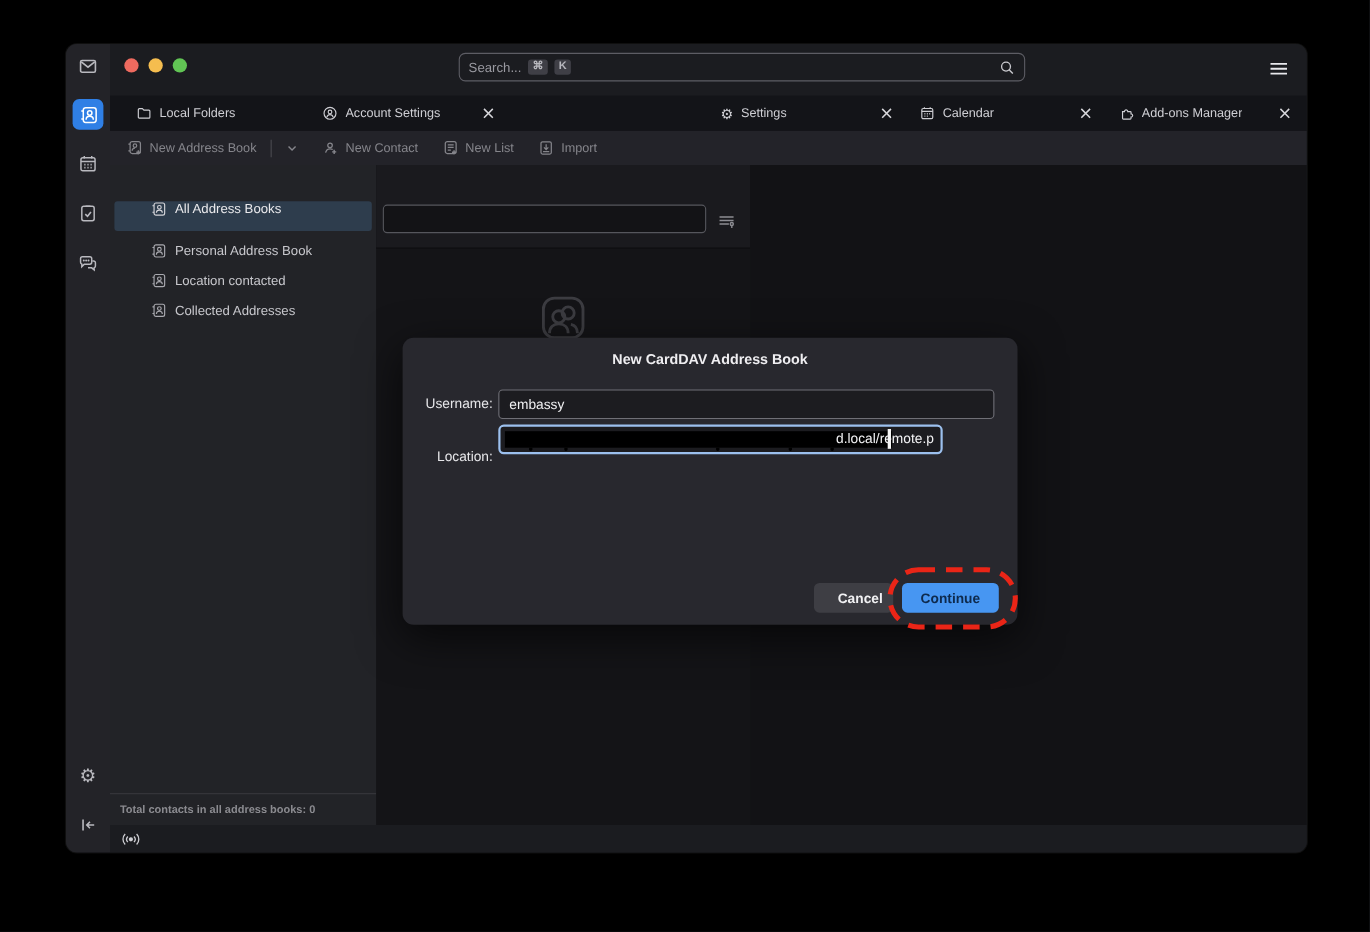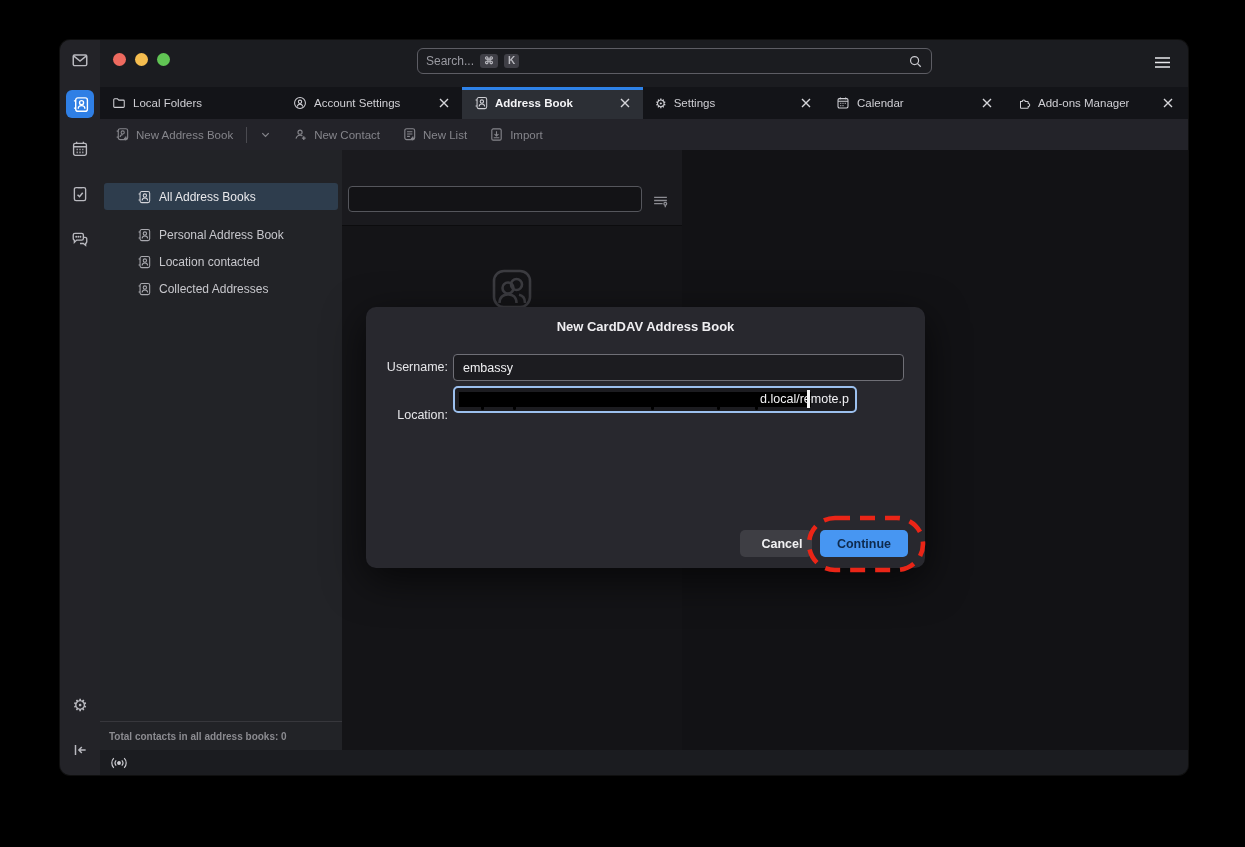--- a/index.html
+++ b/index.html
@@ -43,21 +43,21 @@
   .tab.active::before{content:"";position:absolute;left:0;top:0;width:100%;height:3px;background:#2e82e8;}
   
   .toolbar{position:absolute;left:0;top:79px;width:1088px;height:31px;background:#232329;
            display:flex;align-items:center;gap:22px;padding-left:15px;box-sizing:border-box;}
   .tbtn{display:flex;align-items:center;gap:6px;color:#85858b;font-size:11.5px;}
   .tbtn .vsep{width:1px;height:16px;background:#4a4a50;margin:0 7px;}
   
   .content{position:absolute;left:0;top:110px;width:1088px;height:600px;}
   .leftpane{position:absolute;left:0;top:0;width:242px;height:600px;background:#222327;display:flex;flex-direction:column;}
   .ablist{padding-top:33px;}
-  .abrow{height:27px;display:flex;align-items:center;gap:8px;padding-left:33px;color:#c7c7cc;font-size:12px;margin:0 4px;border-radius:3px;}
+  .abrow{height:27px;display:flex;gap:8px;padding-left:33px;color:#c7c7cc;font-size:12px;margin:0 4px;border-radius:3px;}
   .abrow .ricon{color:#a9a9af;}
   .abrow.selected{background:#2e3d4d;color:#e9e9ec;margin-bottom:11px;}
   .abrow.selected .ricon{color:#d5d5da;}
   .leftpane .lfooter{margin-top:auto;height:28px;border-top:1px solid #37373c;display:flex;align-items:center;
                      padding-left:9px;color:#8b8b90;font-size:10px;font-weight:bold;}
   .midpane{position:absolute;left:242px;top:0;width:340px;height:600px;background:#141417;}
   .midhead{position:absolute;left:0;top:0;width:340px;height:75px;background:#1a1a1e;border-bottom:1px solid #0c0c0e;}
   .midsearch{position:absolute;left:6px;top:36px;width:294px;height:26px;box-sizing:border-box;
              background:#131316;border:1px solid #55565c;border-radius:4px;color:#e8e8ec;font-size:12px;padding:0 8px;outline:none;}
   .dispopts{position:absolute;left:310px;top:42px;color:#8d8d93;}
@@ -157,21 +157,21 @@
       </div>
       <div class="hamburger">
         <svg width="19" height="15" viewBox="0 0 19 15" stroke="currentColor" stroke-width="1.6">
           <path d="M2 3 h15 M2 7.5 h15 M2 12 h15"></path>
         </svg>
       </div>
     </div>
 
     <div class="tabbar">
 
-      <div class="tab" style="left:0">
+      <div class="tab" style="left:12px">
         <span class="ticon">
           <svg width="14" height="14" viewBox="0 0 16 16" fill="none" stroke="currentColor" stroke-width="1.2">
             <path d="M2 4.2 a1 1 0 0 1 1-1 h3.2 L7.8 4.7 H13 a1 1 0 0 1 1 1 V12 a1 1 0 0 1 -1 1 H3 a1 1 0 0 1 -1-1 z"></path>
           </svg>
         </span>
         <span class="tlabel">Local Folders</span>
       </div>
 
       <div class="tab" style="left:181px">
         <span class="ticon">
@@ -183,36 +183,20 @@
           </svg>
         </span>
         <span class="tlabel">Account Settings</span>
         <span class="tclose">
           <svg width="12" height="12" viewBox="0 0 12 12" stroke="currentColor" stroke-width="1.4">
               <path d="M2 2 l8 8 M10 2 l-8 8"></path>
             </svg>
         </span>
       </div>
 
-      <div class="tab active" style="left:362px">
-        <span class="ticon">
-          <svg width="14" height="14" viewBox="0 0 16 16" fill="none" stroke="currentColor" stroke-width="1.2">
-            <rect x="3.5" y="1.8" width="11" height="12.6" rx="2"></rect>
-            <path d="M1.8 4.6 h1.7 M1.8 11.4 h1.7"></path>
-            <circle cx="9" cy="6.3" r="1.9"></circle>
-            <path d="M5.9 12 c0-1.9 1.4-2.9 3.1-2.9 s3.1 1 3.1 2.9"></path>
-          </svg>
-        </span>
-        <span class="tlabel">Address Book</span>
-        <span class="tclose">
-          <svg width="12" height="12" viewBox="0 0 12 12" stroke="currentColor" stroke-width="1.4">
-              <path d="M2 2 l8 8 M10 2 l-8 8"></path>
-            </svg>
-        </span>
-      </div>
 
       <div class="tab" style="left:543px">
         <span class="ticon gear-glyph" style="font-size:13px">⚙</span>
         <span class="tlabel">Settings</span>
         <span class="tclose">
           <svg width="12" height="12" viewBox="0 0 12 12" stroke="currentColor" stroke-width="1.4">
               <path d="M2 2 l8 8 M10 2 l-8 8"></path>
             </svg>
         </span>
       </div>

